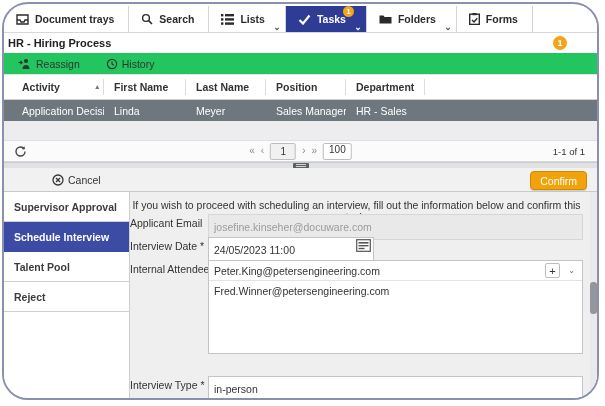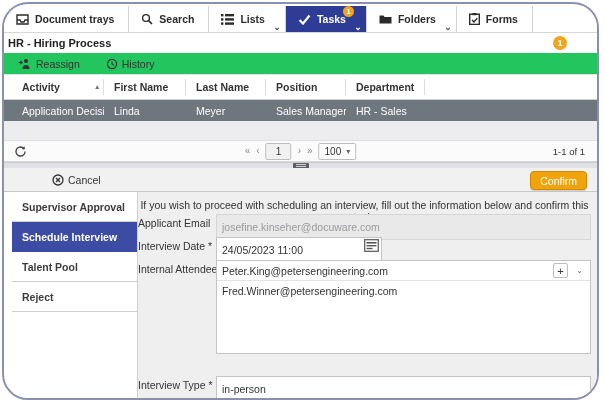--- a/index.html
+++ b/index.html
@@ -39,36 +39,36 @@
   .td.c0{width:100px;padding-left:18px;}
   .td.c1{width:82px;}.td.c2{width:80px;}.td.c3{width:80px;}.td.c4{width:79px;}
   .empty-strip{position:absolute;left:0;top:117px;width:100%;height:20px;background:#ededef;border-bottom:1px solid #e0e0e0;box-sizing:border-box;}
 
   
   .pagination{position:absolute;left:0;top:137px;width:100%;height:21px;background:#fbfbfb;display:flex;align-items:center;border-bottom:1px solid #d8d8d8;box-sizing:border-box;}
   .refresh{margin-left:10px;cursor:pointer;}
   .pg-center{position:absolute;left:50%;transform:translateX(-50%);display:flex;align-items:center;gap:6px;}
   .pg-arrow{font-size:10px;color:#8a8a8a;cursor:pointer;line-height:1;}
   .pg-page{width:24px;height:15px;border:1px solid #bdbdbd;background:#f1f1f1;color:#333;font-size:10px;display:flex;align-items:center;justify-content:center;border-radius:2px;}
-  .pg-size{display:flex;align-items:center;gap:5px;height:15px;border:1px solid #bdbdbd;background:#fff;border-radius:2px;padding:0 5px;font-size:10px;color:#333;cursor:pointer;}
+  .pg-size{display:flex;align-items:center;gap:5px;height:15px;border:1px solid #bdbdbd;background:#fff;border-radius:2px;padding:0 5px;font-size:10px;color:#333;cursor:pointer;flex-direction:column;}
   .pg-size .chev{font-size:8px;color:#666;}
   .pg-range{position:absolute;right:12px;font-size:9.5px;color:#333;}
 
   
   .splitter{position:absolute;left:0;top:158px;width:100%;height:6px;background:#dfe1e4;border-top:1px solid #c9cbce;box-sizing:border-box;cursor:row-resize;}
   .split-handle{position:absolute;left:50%;top:0;transform:translateX(-50%);width:16px;height:6px;background:#5c6066;border-radius:1px;display:flex;flex-direction:column;justify-content:center;gap:1px;align-items:center;}
   .split-handle i{display:block;width:10px;height:1px;background:#cfd2d6;}
 
   
   .action-bar{position:absolute;left:0;top:164px;width:100%;height:24px;background:#f1f1f2;border-bottom:1px solid #c9c9c9;display:flex;align-items:center;box-sizing:border-box;}
   .cancel-btn{display:flex;align-items:center;gap:4px;margin-left:12px;font-size:10.5px;color:#333;cursor:pointer;padding-left:36px;}
   .confirm-btn{position:absolute;right:10px;top:3px;height:17px;padding:0 9px;background:#f0a30a;border:1px solid #cf8a05;border-radius:4px;color:#fff;font-size:10.5px;font-weight:400;display:flex;align-items:center;cursor:pointer;box-shadow:0 1px 1px rgba(0,0,0,.15);}
 
   
-  .main{position:absolute;left:8px;top:188px;width:100%;height:206px;display:flex;}
+  .main{position:absolute;left:0;top:188px;width:100%;height:206px;display:flex;}
   .sidebar{width:126px;background:#fff;border-right:1px solid #cfcfcf;box-sizing:border-box;}
   .sb-item{height:30px;display:flex;align-items:center;padding-left:10px;border-bottom:1px solid #cfcfcf;font-size:10.5px;font-weight:700;color:#3c3c3c;cursor:pointer;box-sizing:border-box;}
   .sb-item.selected{background:#3c4ba4;color:#fff;border-bottom-color:#3c4ba4;}
 
   .form{position:relative;flex:1;background:#efeff0;}
   .instruction{position:absolute;left:0;right:14px;top:7px;text-align:center;font-size:10.5px;color:#333;}
   .frow{position:absolute;left:0;right:0;display:flex;}
   .flabel{width:70px;text-align:right;padding-right:8px;font-size:10.5px;color:#333;flex:none;padding-top:3px;white-space:nowrap;}
   .fctrl{flex:1;margin-right:14px;}
   input.tb, .inputlike{width:100%;box-sizing:border-box;height:26px;border:1px solid #c4c4c6;background:#fff;font-family:"Liberation Sans",sans-serif;font-size:10.5px;color:#333;padding:0 5px;outline:none;}

